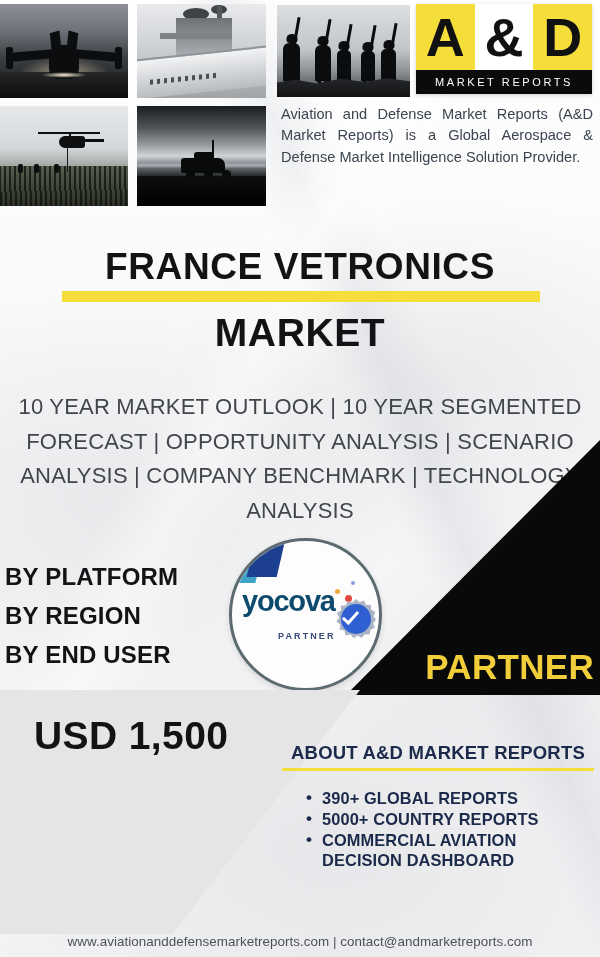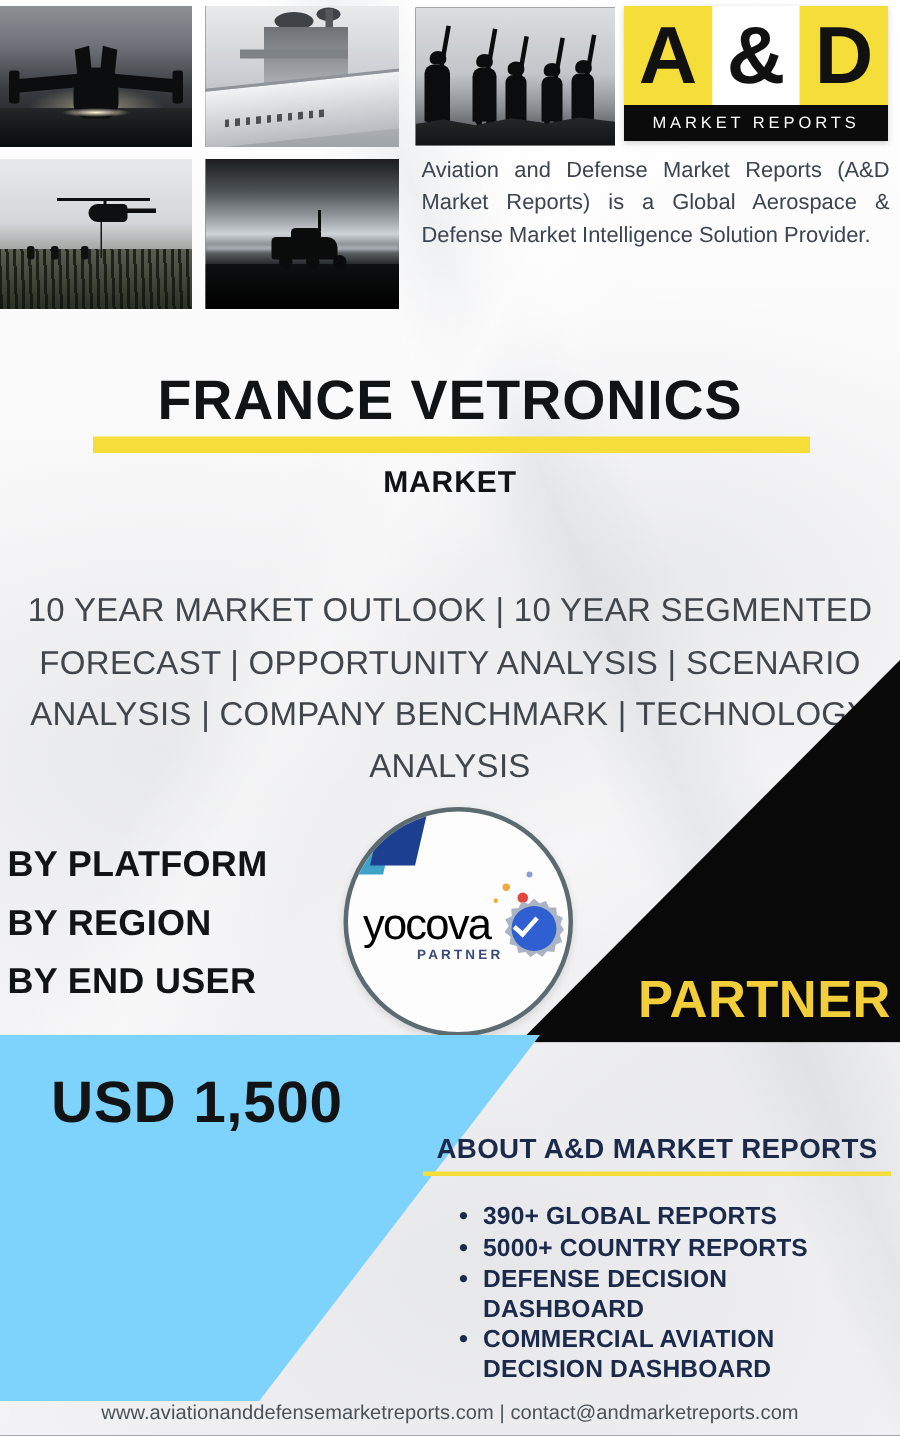--- a/index.html
+++ b/index.html
@@ -206,21 +206,21 @@
     position:absolute; left:0; right:0; top:246px;
     text-align:center; font-size:37px; font-weight:700;
     letter-spacing:.6px; color:#111315;
   }
   #title-rule {
     position:absolute; left:62px; top:291px; width:478px; height:11px;
     background:#F6DE3A;
   }
   #title-sub {
     position:absolute; left:0; right:0; top:311px;
-    text-align:center; font-size:20px; font-weight:700;
+    text-align:center; font-size:39px; font-weight:700;
     letter-spacing:.6px; color:#111315;
   }
 
   
   #scope {
     position:absolute; left:16px; right:16px; top:390px;
     text-align:center; font-size:22px; line-height:1.57;
     color:#41464c; font-weight:400; letter-spacing:.2px;
   }
 
@@ -232,21 +232,21 @@
   }
   #forecast {
     position:absolute; right:6px; bottom:10px; width:230px;
     text-align:right; color:#F2CE3A; font-weight:700;
     font-size:35px; line-height:1.07; letter-spacing:.3px;
   }
 
   
   #yellow-band {
     position:absolute; left:0; top:690px; width:360px; height:244px;
-    background:#7dd3fc;
+    background:#e5e5e5;
     clip-path:polygon(0 0, 100% 0, 48% 100%, 0 100%);
   }
   #price {
     position:absolute; left:34px; top:24px;
     font-size:39px; font-weight:700; color:#111315; letter-spacing:.4px;
   }
 
   
   #yocova-badge {
     position:absolute; left:229px; top:538px; width:153px; height:153px;
@@ -256,22 +256,22 @@
   }
   #yocova-badge .flagA{
     position:absolute; left:20px; top:-10px; width:30px; height:46px;
     background:#1d3f8f; transform:skewX(-13deg);
   }
   #yocova-badge .flagB{
     position:absolute; left:8px; top:2px; width:20px; height:40px;
     background:#3fa3c9; transform:skewX(-13deg);
   }
   #yocova-badge .wordmark{
-    position:absolute; left:10px; top:60px; width:102px;
-    font-size:29px; font-weight:400; color:#000000; letter-spacing:-1.2px;
+    position:absolute; left:10px; top:44px; width:102px;
+    font-size:29px; font-weight:700; color:#0c4a6e; letter-spacing:-1.2px;
   }
   #yocova-badge .partner{
     position:absolute; left:46px; top:90px;
     font-size:9px; letter-spacing:2.1px; color:#3a4a78; font-weight:700;
   }
   #yocova-badge .sparks{
     position:absolute; left:95px; top:40px; width:34px; height:22px;
   }
   #yocova-badge .sparks i{ position:absolute; border-radius:50%; display:block; }
   #yocova-badge .sp1{ left:18px; top:14px; width:7px; height:7px; background:#e2473f; }
@@ -301,21 +301,21 @@
     font-size:24px; font-weight:700; line-height:1.62; color:#111315;
     letter-spacing:.2px;
   }
 
   
   #about {
     position:absolute; left:282px; top:742px; width:312px;
   }
   #about .about-title {
     font-size:18.5px; font-weight:700; color:#1b2a4a; letter-spacing:.2px;
-    text-align:center; padding-bottom:4px;margin-top:13px;
+    text-align:center; padding-bottom:4px;
   }
   #about .about-rule { height:3px; background:#F6DE3A; width:100%; }
   #about ul {
     margin:18px 0 0 24px; list-style:none;
   }
   #about li {
     position:relative; padding-left:16px; margin-bottom:1px;
     font-size:16.4px; font-weight:700; color:#1b2a4a; line-height:1.21;
     letter-spacing:.1px;
   }
@@ -469,21 +469,20 @@
   <div id="yellow-band">
     <div id="price">USD 1,500</div>
   </div>
 
   <div id="about">
     <div class="about-title">ABOUT A&amp;D MARKET REPORTS</div>
     <div class="about-rule"></div>
     <ul>
       <li>390+ GLOBAL REPORTS</li>
       <li>5000+ COUNTRY REPORTS</li>
-      <li>DEFENSE DECISION DASHBOARD</li>
       <li>COMMERCIAL AVIATION DECISION DASHBOARD</li>
     </ul>
   </div>
 
   <div id="footer">
     <span>www.aviationanddefensemarketreports.com</span><span> | </span><span>contact@andmarketreports.com</span>
   </div>
 
 </div>
 

